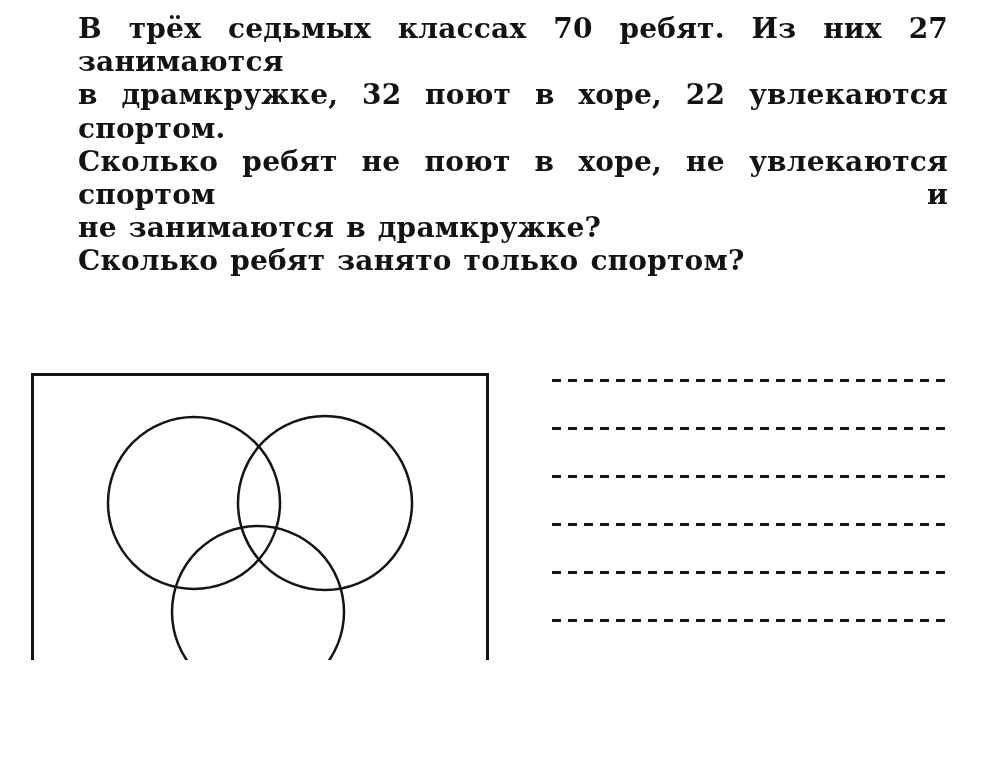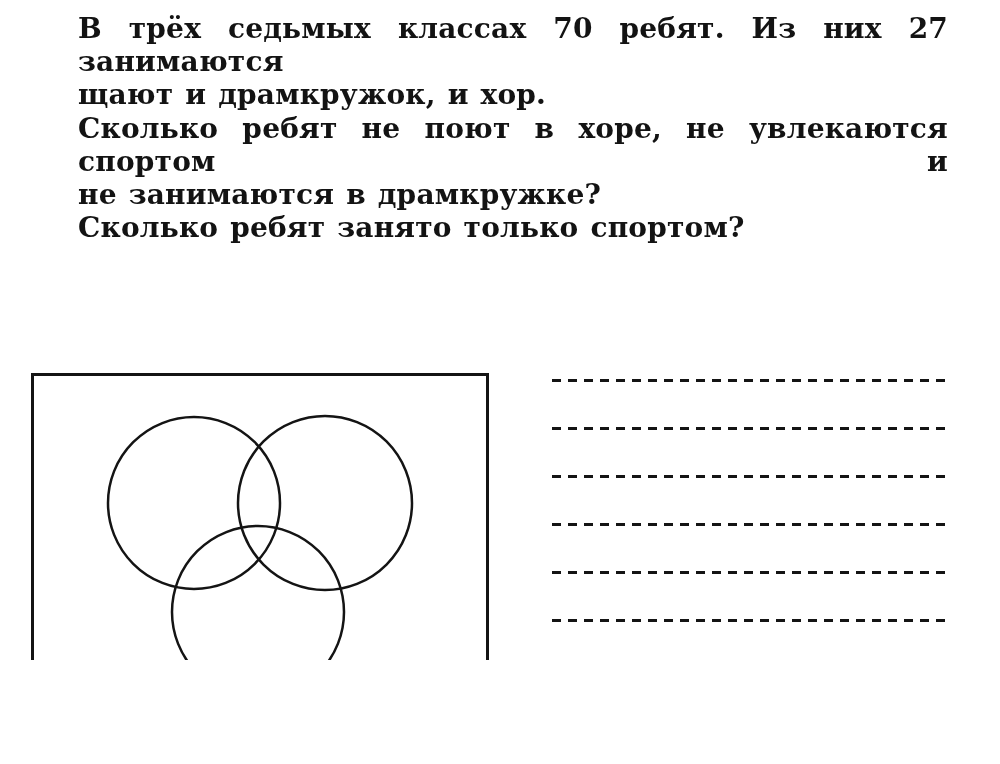--- a/index.html
+++ b/index.html
@@ -86,21 +86,21 @@
     background: repeating-linear-gradient(90deg, #141414 0px, #141414 9px, transparent 9px, transparent 16px);
   }
 </style>
 </head>
 <body>
 
 <div class="page">
 
   <div class="problem">
     <div class="ln jst">В трёх седьмых классах 70 ребят. Из них 27 занимаются</div>
-    <div class="ln">щают и драмкружок, и хор.</div>
+    <div class="ln jst">в драмкружке, 32 поют в хоре, 22 увлекаются спортом.</div>
     <div class="ln jst">Сколько ребят не поют в хоре, не увлекаются спортом и</div>
     <div class="ln">не занимаются в драмкружке?</div>
     <div class="ln">Сколько ребят занято только спортом?</div>
   </div>
 
   <div class="diagram-box">
     <svg viewBox="0 0 452 363" preserveAspectRatio="none">
       <circle class="venn-circle" cx="160" cy="127" r="86"></circle>
       <circle class="venn-circle" cx="291" cy="127" r="87"></circle>
       <circle class="venn-circle" cx="224" cy="236" r="86"></circle>

